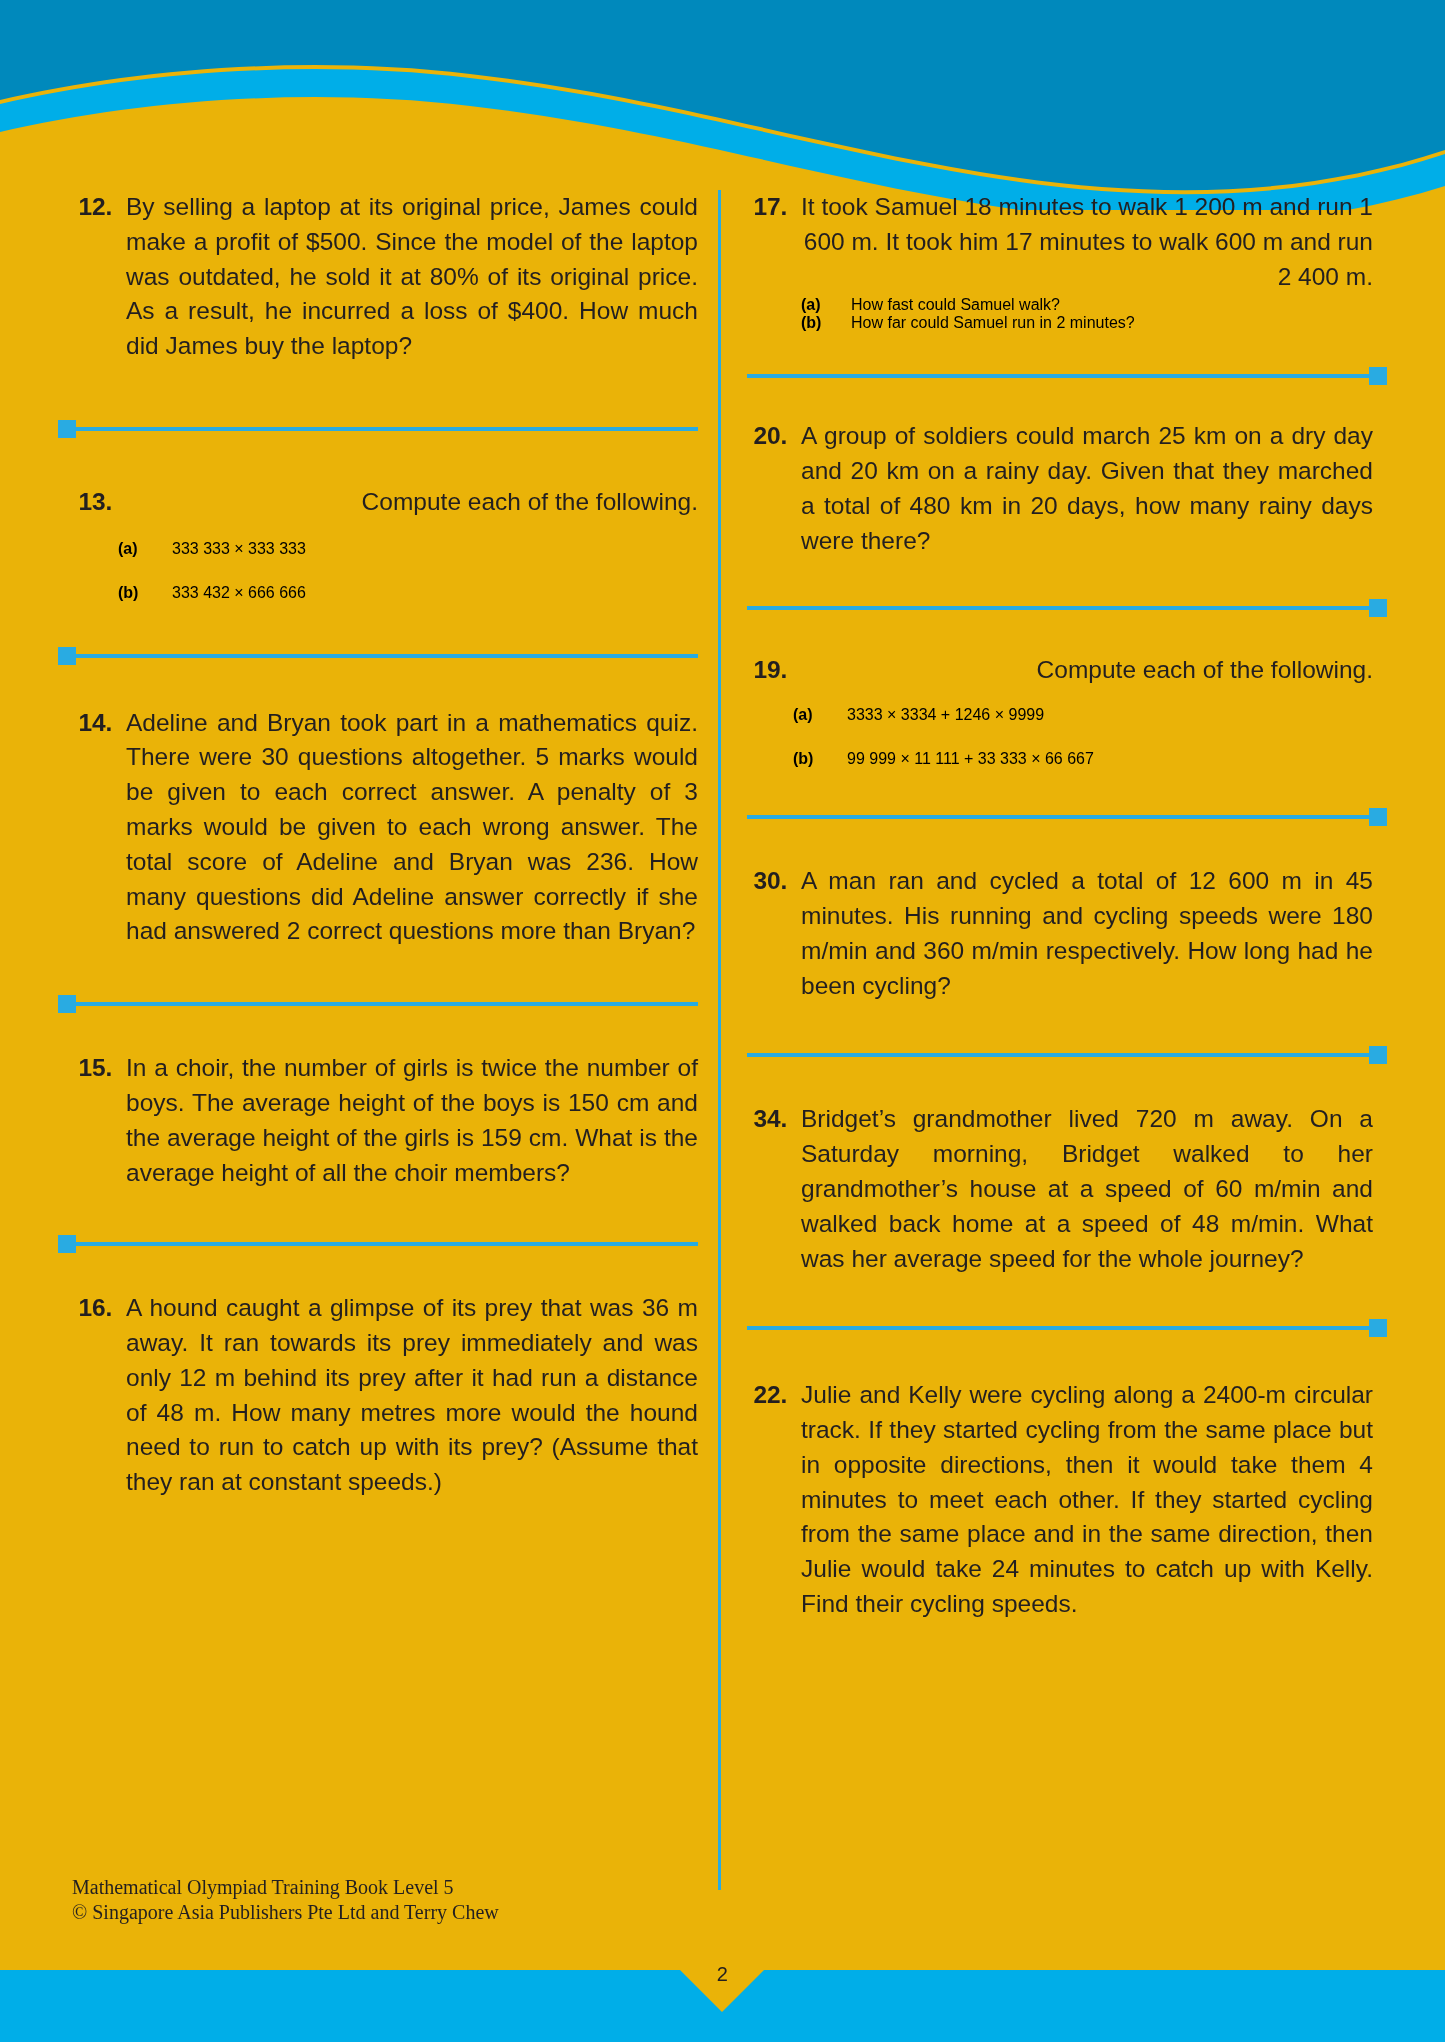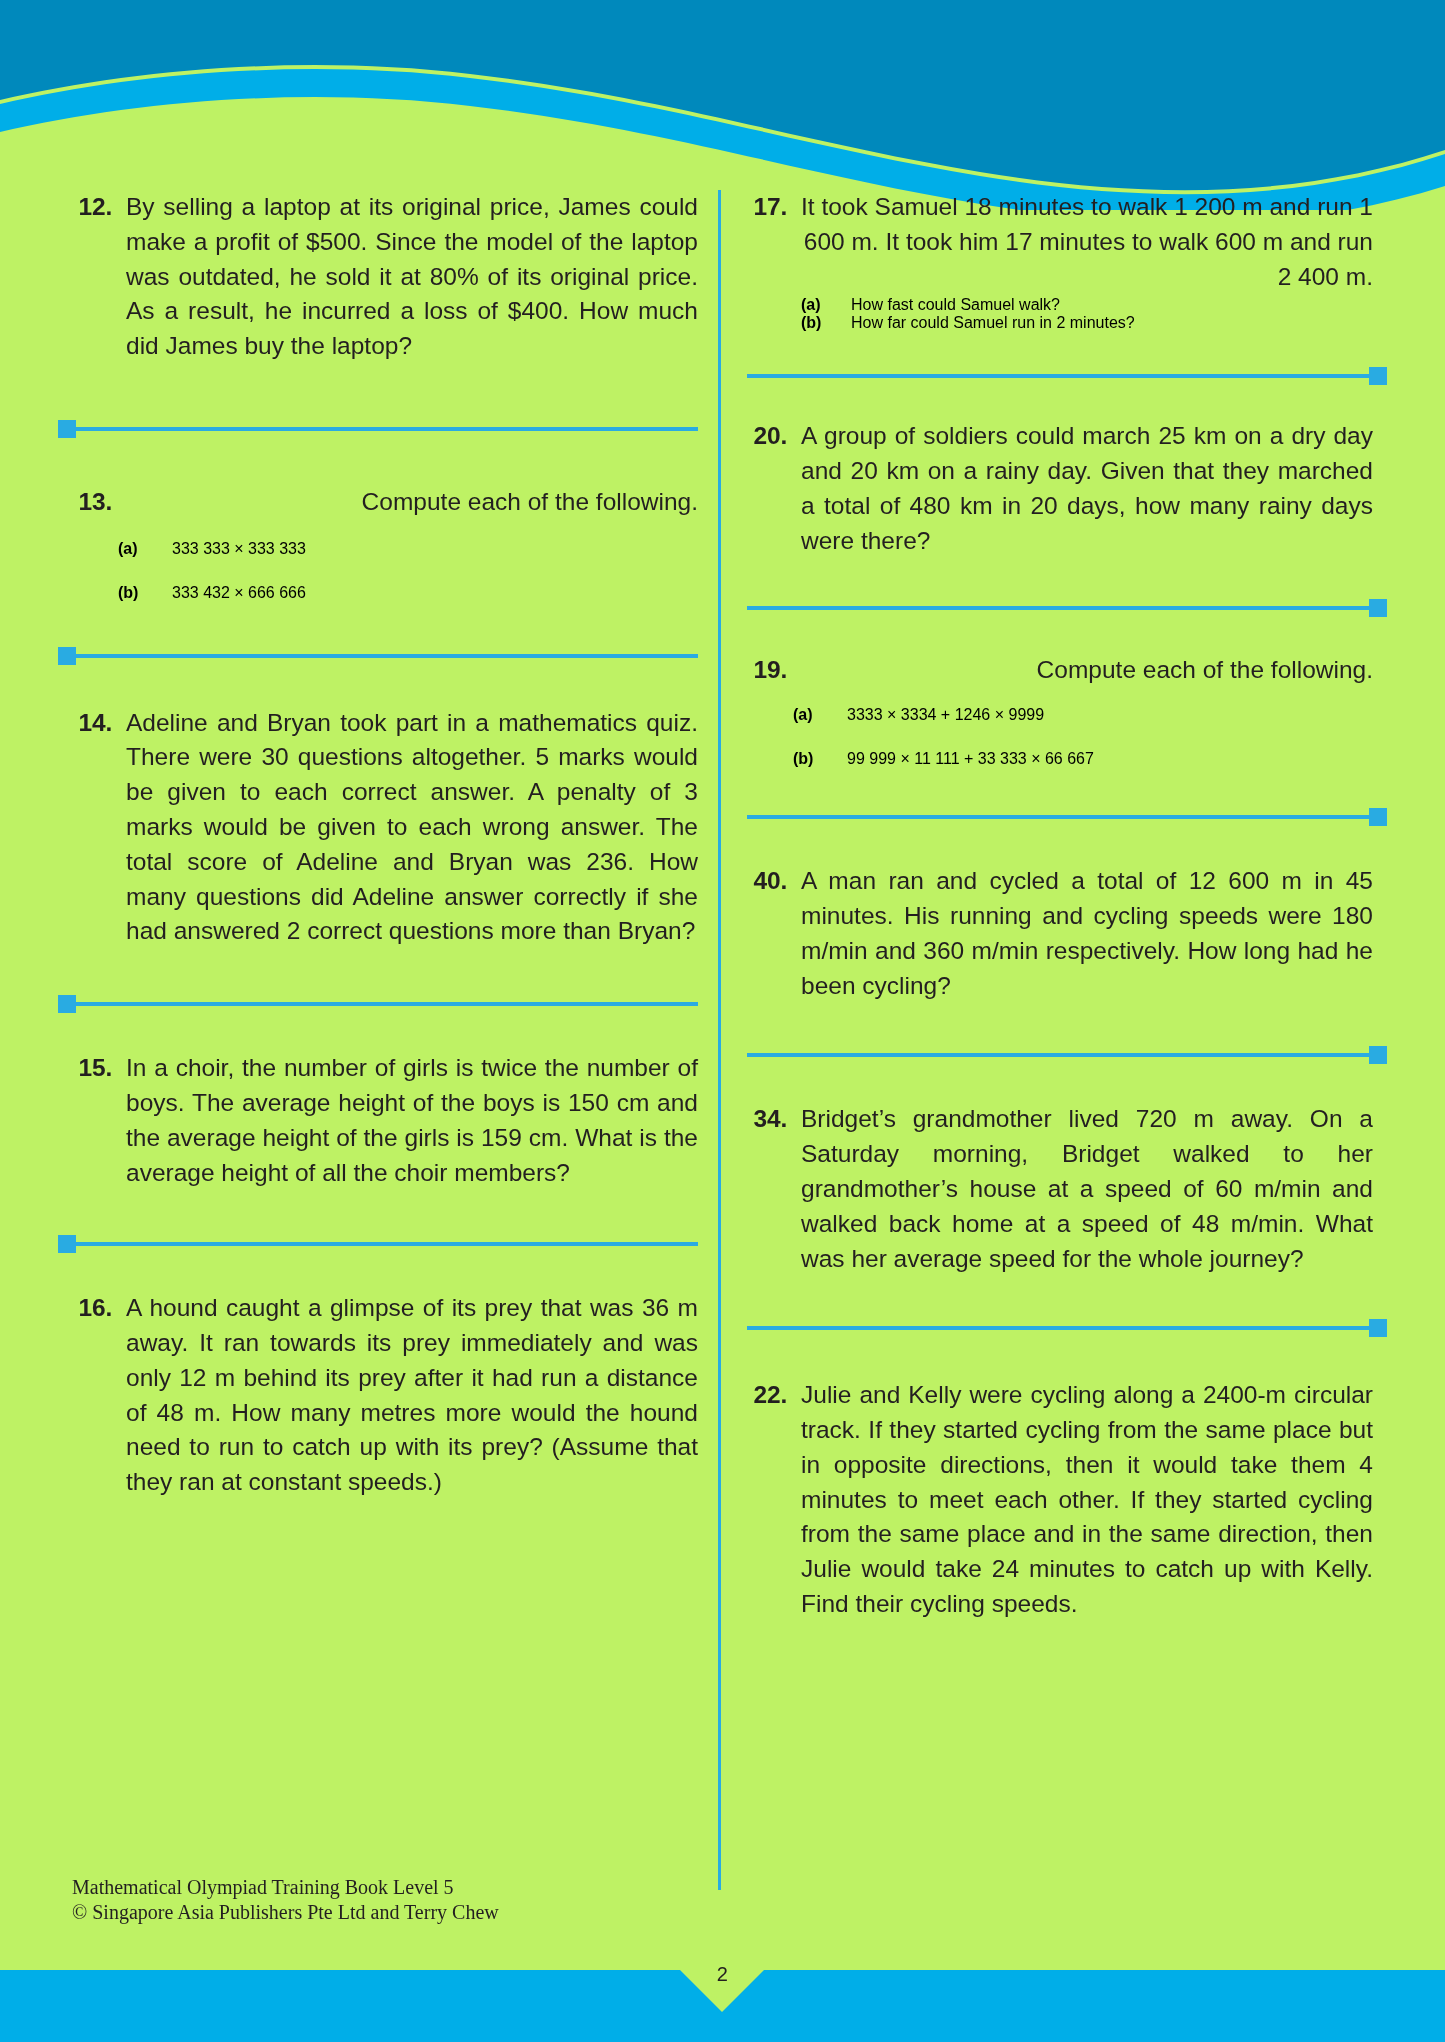--- a/index.html
+++ b/index.html
@@ -4,21 +4,21 @@
 <style>
   html, body {
     margin: 0;
     padding: 0;
     background: #ffffff;
   }
   .page {
     position: relative;
     width: 1445px;
     height: 2042px;
-    background: #bef264;
+    background: #eab308;
     overflow: hidden;
     font-family: "Liberation Sans", sans-serif;
   }
 
   
   .wave-wrap {
     position: absolute;
     top: 0; left: 0;
     width: 1445px;
     height: 210px;
@@ -320,21 +320,21 @@
       <div class="sep-wrap-right">
         <div class="sep right-knob">
           <div class="bar"></div>
           <div class="knob"></div>
         </div>
       </div>
       <div style="height:44px"></div>
 
       <div class="blk">
         <div class="q">
-          <div class="q-num">40.</div>
+          <div class="q-num">30.</div>
           <div class="q-body">A man ran and cycled a total of 12 600 m in 45 minutes. His running and cycling speeds were 180 m/min and 360 m/min respectively. How long had he been cycling?</div>
         </div>
       </div>
       <div style="height:50px"></div>
       <div class="sep-wrap-right">
         <div class="sep right-knob">
           <div class="bar"></div>
           <div class="knob"></div>
         </div>
       </div>

